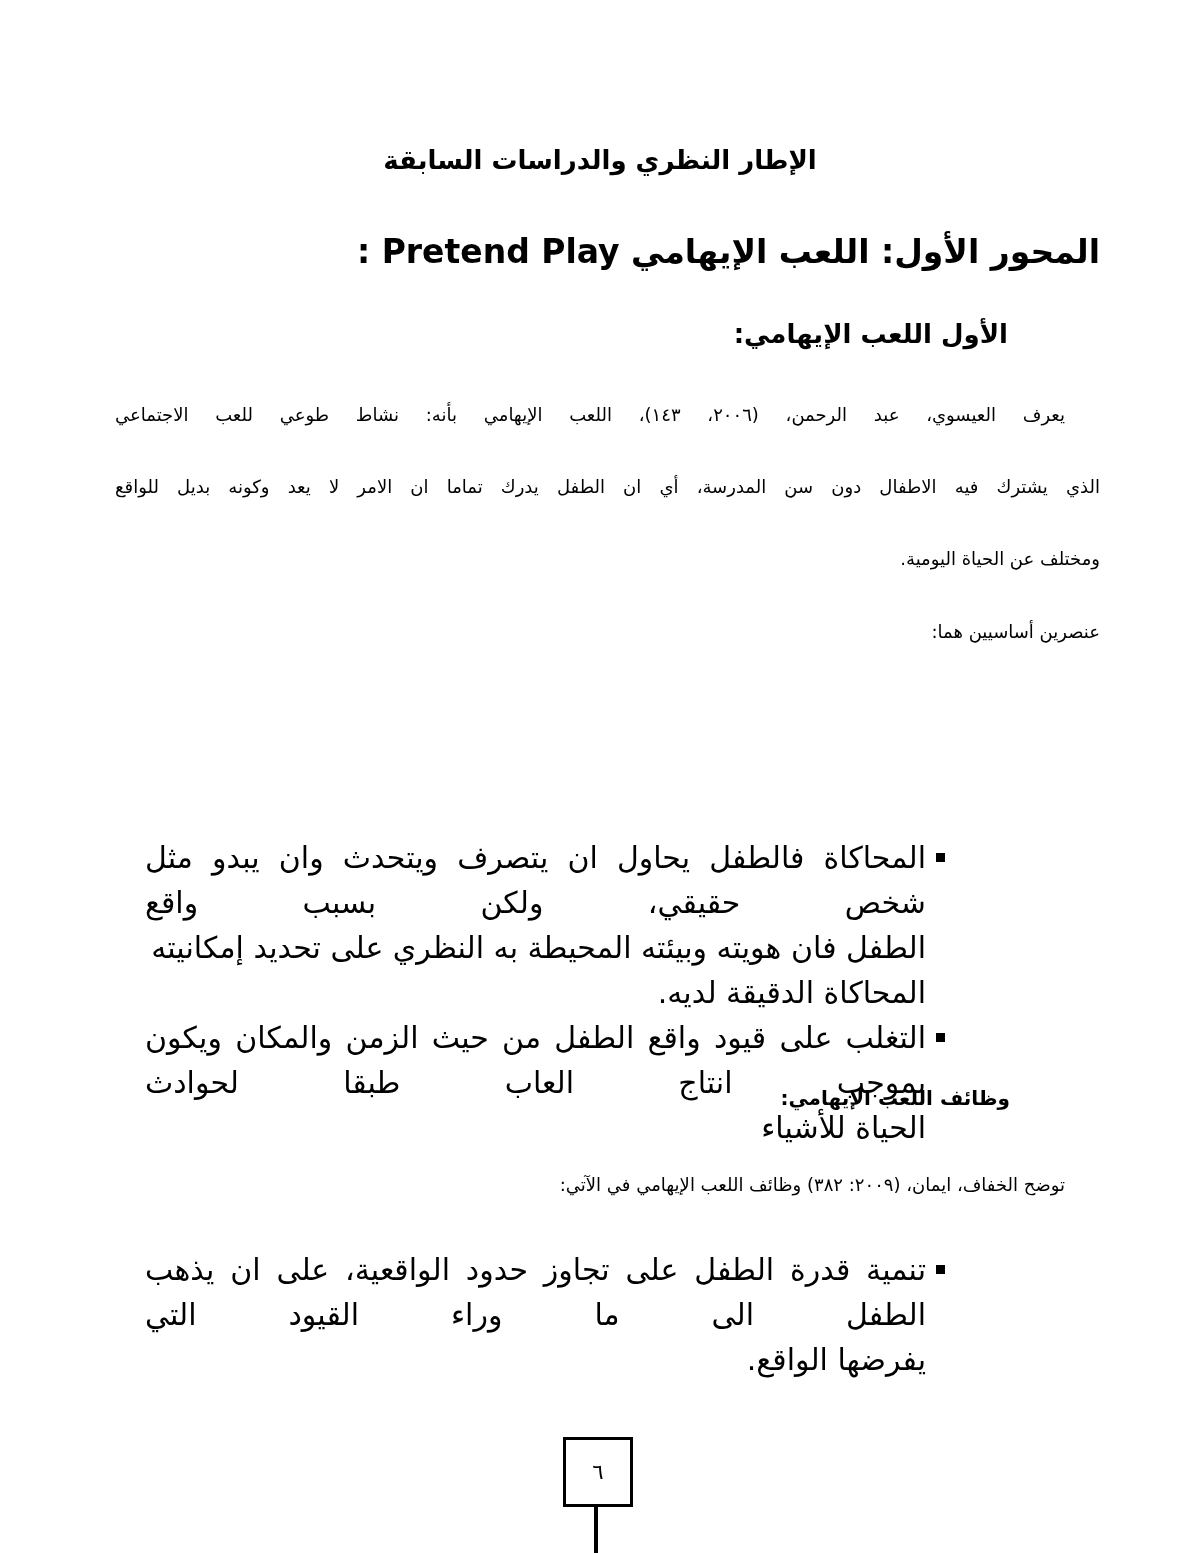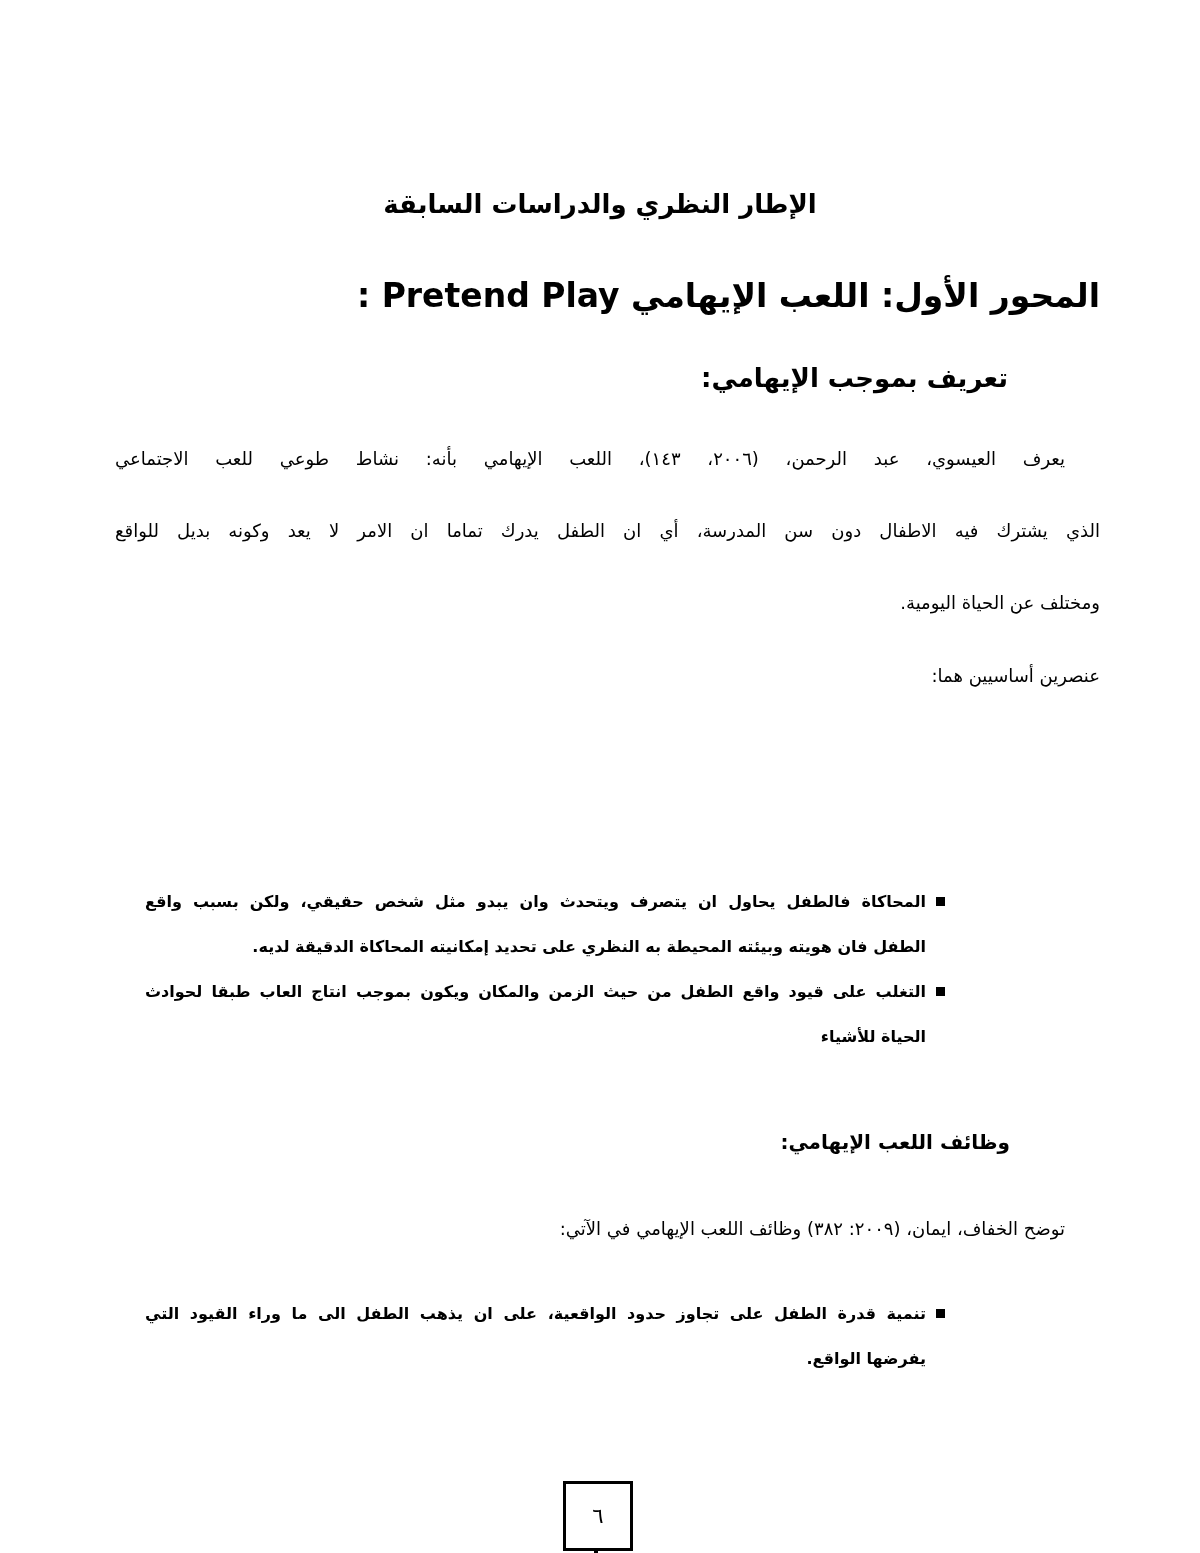--- a/index.html
+++ b/index.html
@@ -10,21 +10,21 @@
   .page {
     position: relative;
     width: 1200px;
     height: 1553px;
     background: #ffffff;
     color: #000000;
     direction: rtl;
     font-family: "DejaVu Sans", sans-serif;
     overflow: hidden;
   }
-  .abs { position: absolute; margin-top: 44px; }
+  .abs { position: absolute; }
 
   .title {
     top: 140px; left: 0; width: 1200px;
     text-align: center;
     font-size: 26px; font-weight: bold;
     line-height: 40px;
   }
   .h1 {
     top: 232px; left: 115px; width: 985px;
     text-align: right;
@@ -82,23 +82,22 @@
   }
   .marker {
     flex: 0 0 auto;
     width: 9px; height: 9px;
     background: #000000;
     margin-top: 18px;
     margin-left: 10px;
   }
   .btext { flex: 1 1 auto; min-width: 0; }
   .bline {
-    font-size: 16px;
+    font-size: 30px;
     line-height: 45px;
-    font-weight: bold;
   }
   .page-number-box {
     top: 1437px; left: 563px;
     width: 64px; height: 64px;
     border: 3px solid #000000;
     display: flex;
     align-items: center;
     justify-content: center;
     font-size: 21px;
     background: #ffffff;
@@ -113,21 +112,21 @@
 <body>
 
 <div class="page">
 
   <div class="abs title">الإطار النظري والدراسات السابقة</div>
 
   <div class="abs h1">
     <div class="h1-inner">المحور الأول: اللعب الإيهامي Pretend Play :</div>
   </div>
 
-  <div class="abs subhead">تعريف بموجب الإيهامي:</div>
+  <div class="abs subhead">الأول اللعب الإيهامي:</div>
 
   <div class="abs para p1">
     <div class="line just indent">يعرف العيسوي، عبد الرحمن، (٢٠٠٦، ١٤٣)، اللعب الإيهامي بأنه: نشاط طوعي للعب الاجتماعي</div>
     <div class="line just">الذي يشترك فيه الاطفال دون سن المدرسة، أي ان الطفل يدرك تماما ان الامر لا يعد وكونه بديل للواقع</div>
     <div class="line lastline">ومختلف عن الحياة اليومية.</div>
   </div>
 
   <div class="abs para p2">
     <div class="line lastline">عنصرين أساسيين هما:</div>
   </div>

